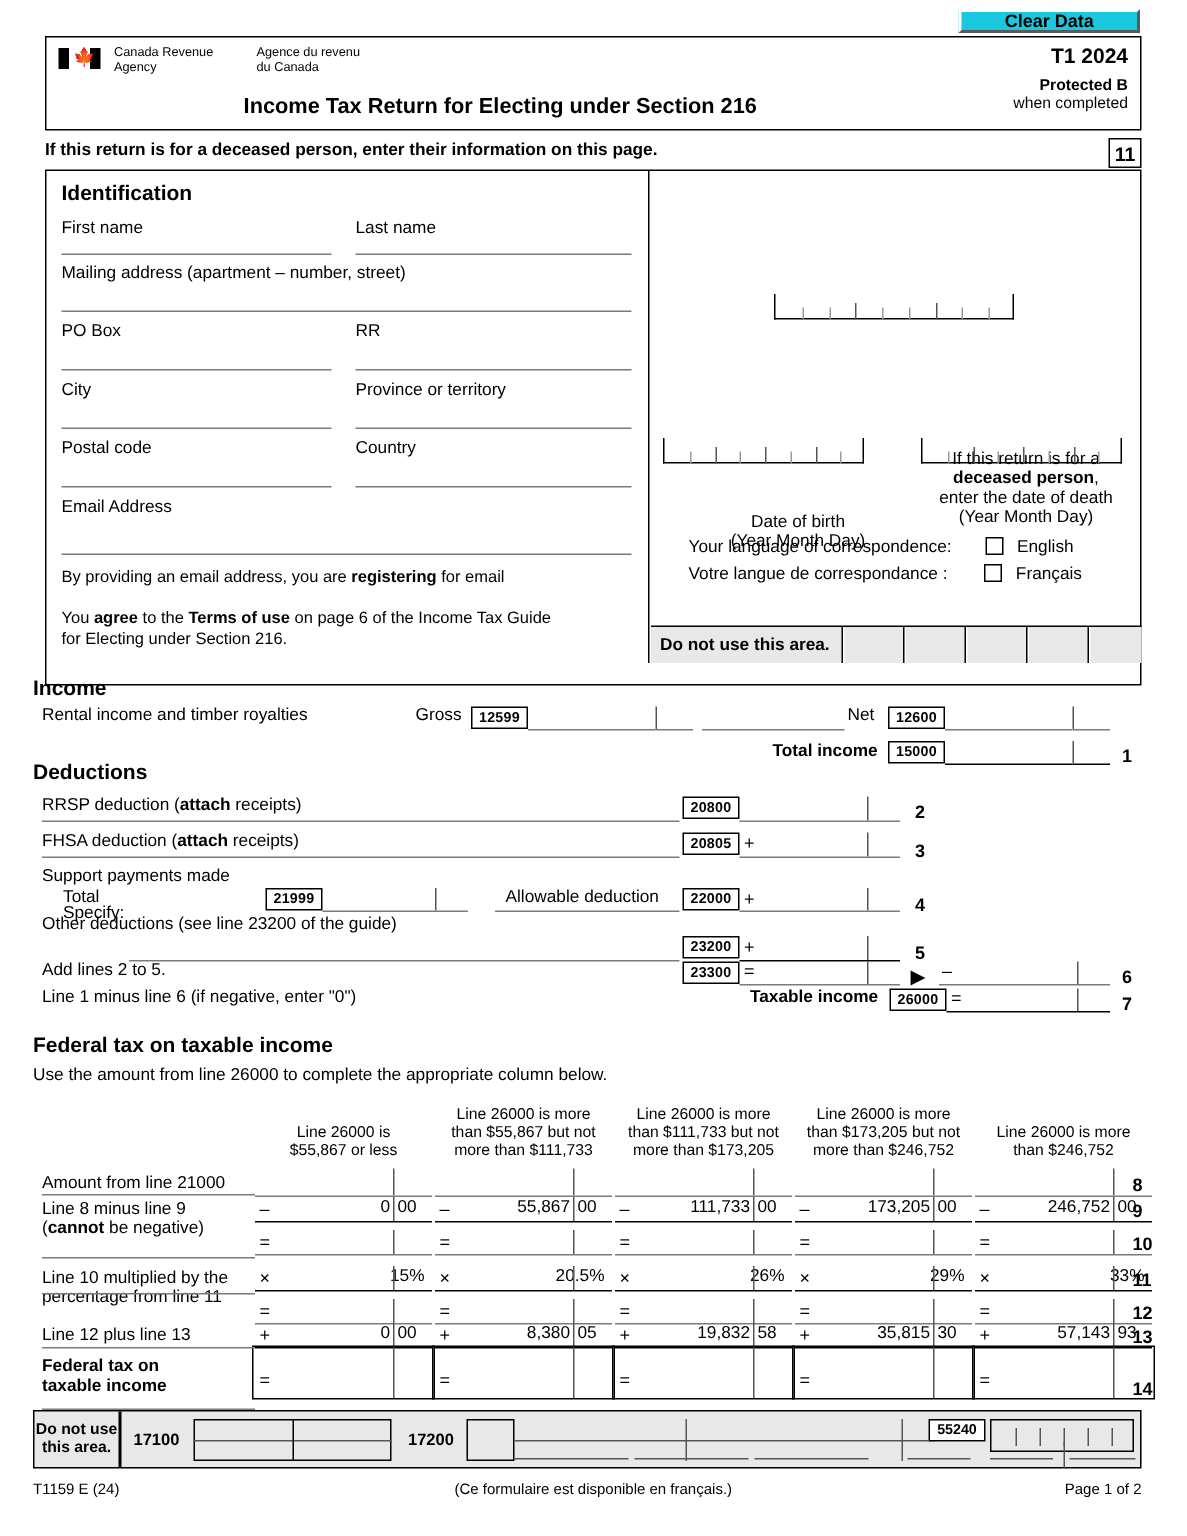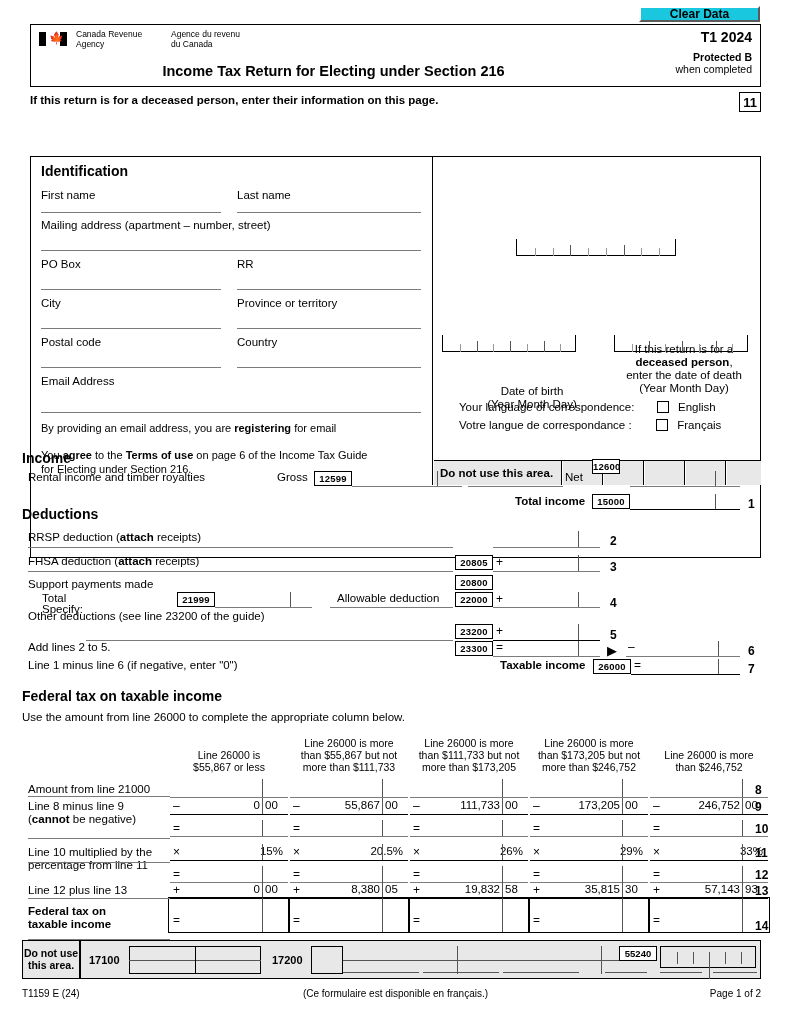--- a/index.html
+++ b/index.html
@@ -48,21 +48,21 @@
   .form-title { position:absolute; left:0; top:38px; width:605px; text-align:center;
       font-size:14.5px; font-weight:bold; }
 
   
   .dec-line { position:absolute; left:30px; top:93px; width:731px; height:18px; }
   .dec-txt { position:absolute; left:0; top:1px; font-size:11.5px; font-weight:bold; }
   .box11 { position:absolute; right:0; top:-1px; width:22px; height:20px; border:1px solid #000;
      font-size:13px; font-weight:bold; text-align:center; line-height:19px; }
 
   
-  .ident-wrap { position:absolute; left:30px; top:113px; width:731px; height:402px; border:1px solid #000;margin-top:43px; }
+  .ident-wrap { position:absolute; left:30px; top:113px; width:731px; height:344px; border:1px solid #000; }
   .ident-left { position:absolute; left:0; top:0; width:402px; height:328px; border-right:1px solid #000; }
   .ident-right { position:absolute; left:403px; top:0; width:327px; height:328px; }
 
   .ident-title { position:absolute; left:10px; top:6px; font-size:14px; font-weight:bold; }
   .fld-label { position:absolute; font-size:11.5px; }
   .rule { position:absolute; border-bottom:1px solid #7b7b7b; height:0; }
   .rule.dark { border-bottom:1px solid #000; }
 
   .email-note { position:absolute; left:10px; top:265px; width:385px; font-size:11px; line-height:13.5px; }
 
@@ -260,42 +260,42 @@
     <div class="sec-title" style="left:22px; top:450px;">Income</div>
 
     <div class="txt" style="left:28px; top:471px;">Rental income and timber royalties</div>
     <div class="txt" style="left:277px; top:471px;">Gross</div>
     <div class="codebox" style="left:314px; top:471px; width:38px;">12599</div>
     <div class="rule" style="left:352px; top:486px; width:85px;"></div>
     <div class="vline" style="left:437px; top:471px; height:15px;"></div>
     <div class="rule" style="left:437px; top:486px; width:25px;"></div>
 
     <div class="txt" style="left:565px; top:471px;">Net</div>
-    <div class="codebox" style="left:592px; top:459px; width:28px;">12600</div>
+    <div class="codebox" style="left:592px; top:471px; width:38px;">12600</div>
     <div class="rule" style="left:468px; top:486px; width:95px;"></div>
     <div class="rule" style="left:630px; top:486px; width:85px;"></div>
     <div class="vline" style="left:715px; top:471px; height:15px;"></div>
     <div class="rule" style="left:715px; top:486px; width:25px;"></div>
 
     <div class="txtb" style="left:515px; top:495px;">Total income</div>
     <div class="codebox" style="left:592px; top:494px; width:38px;">15000</div>
     <div class="rule dark" style="left:630px; top:509px; width:85px;"></div>
     <div class="vline" style="left:715px; top:494px; height:15px;"></div>
     <div class="rule dark" style="left:715px; top:509px; width:25px;"></div>
     <div class="lineno" style="left:748px; top:497px;">1</div>
   </div>
 
   <div>
     <div class="sec-title" style="left:22px; top:506px;">Deductions</div>
 
     <div class="txt" style="left:28px; top:531px;">
       <span>RRSP deduction (</span><b>attach</b><span> receipts)</span>
     </div>
     <div class="rule" style="left:28px; top:547px; width:425px;"></div>
-    <div class="codebox" style="left:455px; top:531px; width:38px;margin-top:44px;">20800</div>
+    <div class="codebox" style="left:455px; top:531px; width:38px;">20800</div>
     <div class="rule" style="left:493px; top:547px; width:85px;"></div>
     <div class="vline" style="left:578px; top:531px; height:16px;"></div>
     <div class="rule" style="left:578px; top:547px; width:22px;"></div>
     <div class="lineno" style="left:610px; top:534px;">2</div>
 
     <div class="txt" style="left:28px; top:555px;">
       <span>FHSA deduction (</span><b>attach</b><span> receipts)</span>
     </div>
     <div class="rule" style="left:28px; top:571px; width:425px;"></div>
     <div class="codebox" style="left:455px; top:555px; width:38px;">20805</div>

